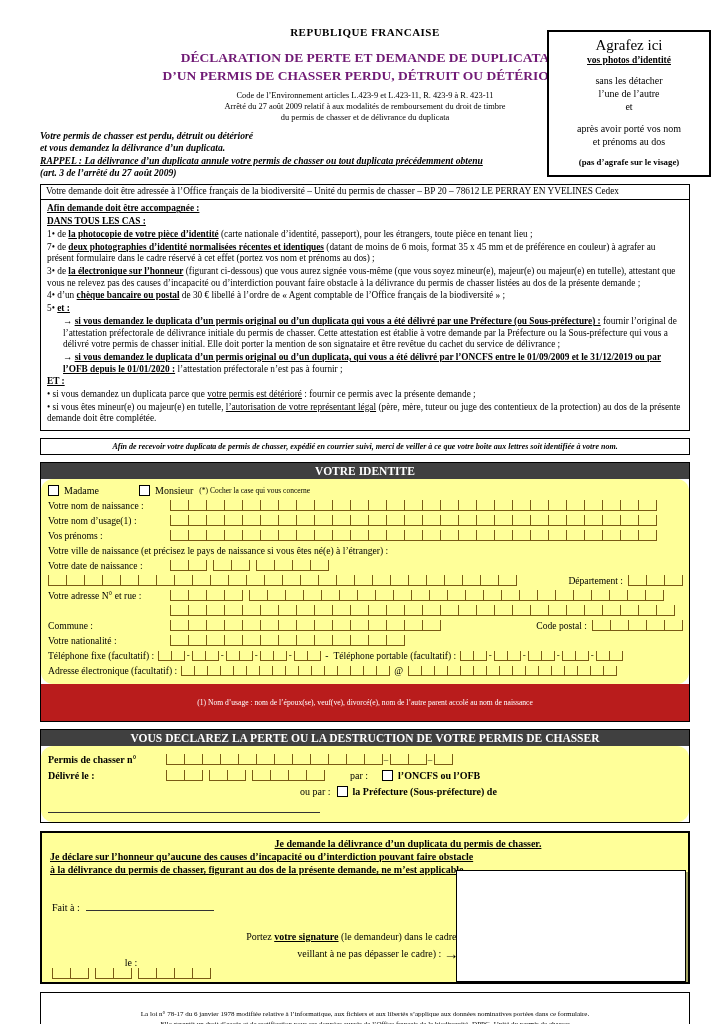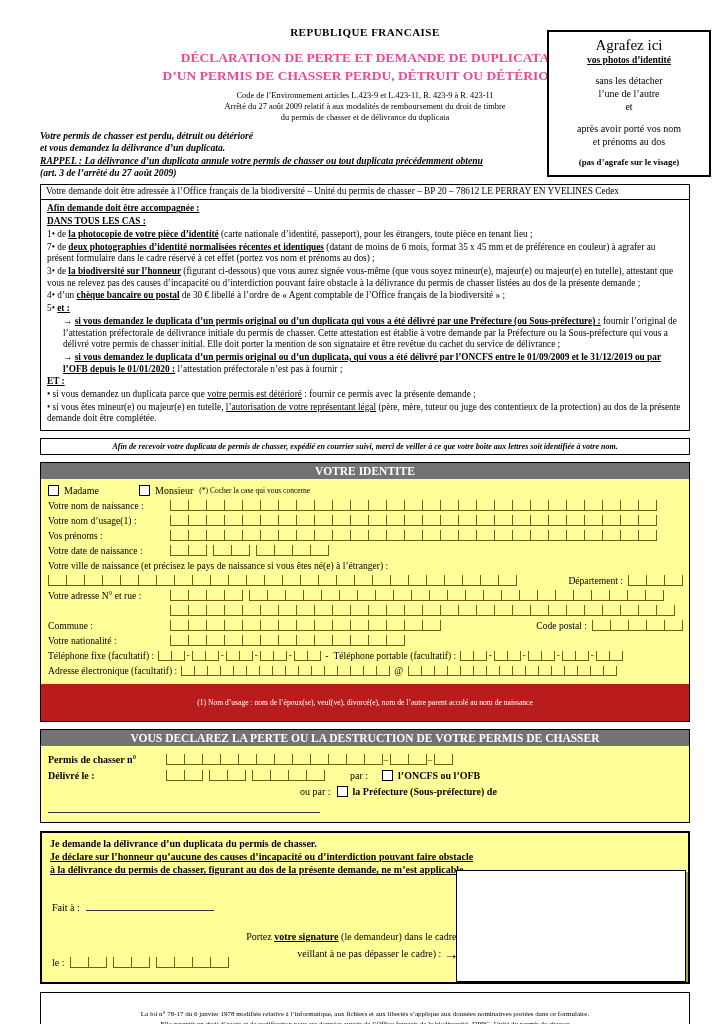--- a/index.html
+++ b/index.html
@@ -5,21 +5,21 @@
   html,body{margin:0;padding:0;background:#e8e8e8;}
   .page{
     width:724px;height:1024px;position:relative;background:#fff;
     box-sizing:border-box;padding:26px 34px 0 40px;overflow:hidden;
     font-family:"Liberation Serif","DejaVu Serif",serif;color:#000;
     margin:0 auto;
   }
   .b{font-weight:bold}.u{text-decoration:underline}
   
   .republic{text-align:center;font-weight:bold;font-size:11px;letter-spacing:.5px;}
-  .title{ text-align:center;font-weight:bold;font-size:13.5px;color:#ec4899;line-height:1.32;margin-top:11px;}
+  .title{ text-align:center;font-weight:bold;font-size:13.5px;color:#701a75;line-height:1.32;margin-top:11px;}
   .refs{text-align:center;font-size:8.4px;line-height:1.32;margin-top:5px;}
   
   .photo-box{position:absolute;top:30px;right:13px;width:164px;height:147px;border:2px solid #000;background:#fff;
     text-align:center;box-sizing:border-box;padding-top:5px;}
   .photo-title{font-size:15px;}
   .photo-sub{font-size:9.5px;font-weight:bold;text-decoration:underline;margin-top:1px;}
   .photo-line{font-size:10px;line-height:1.3;}
   .photo-gap{height:9px;}
   .photo-warn{font-size:8.8px;font-weight:bold;margin-top:9px;}
   
@@ -28,22 +28,22 @@
   .instr{border:1.5px solid #000;margin-top:4px;font-size:9.3px;line-height:1.26;}
   .instr-address{padding:1px 5px 2px 5px;border-bottom:1.5px solid #000;}
   .instr-body{padding:2px 6px 4px 6px;}
   .instr-body p{margin:1px 0;}
   .instr-body .hl{font-weight:bold;text-decoration:underline;}
   .indent{padding-left:16px;}
   
   .notice{border:1.5px solid #000;margin-top:7px;text-align:center;font-size:8px;font-weight:bold;font-style:italic;padding:3px 8px;}
   
   .section{border:1.5px solid #000;margin-top:7px;}
-  .bar{background:#737373;color:#fff;font-weight:bold;text-align:center;font-size:11.5px;padding:2px 0;}
-  .section-body{background:#FFFF99;padding:3px 7px 4px 7px;}
+  .bar{background:#404040;color:#fff;font-weight:bold;text-align:center;font-size:11.5px;padding:2px 0;}
+  .section-body{background:#FFFF99;padding:3px 7px 4px 7px;border-radius:12px;}
   .row{display:flex;align-items:flex-end;margin:4px 0;font-size:9.6px;white-space:nowrap;}
   .lbl{min-width:122px;display:inline-block;}
   .lbl-inline{margin:0 5px;}
   .spacer{flex:1;}
   .cells{display:inline-flex;align-items:flex-end;}
   .cellgroup{display:inline-flex;}
   .cellgroup + .cellgroup{margin-left:7px;}
   .boxsep{display:inline-block;min-width:8px;text-align:center;font-size:9px;line-height:11px;}
   .cell{width:19px;height:11px;box-sizing:border-box;margin-right:-1px;
     border-left:1px solid #7A5A14;border-right:1px solid #7A5A14;border-bottom:1px solid #7A5A14;}
@@ -52,24 +52,24 @@
   .gender-row{display:flex;align-items:center;font-size:10px;margin:3px 0 4px 0;}
   .gender-note{font-size:7.5px;margin-left:6px;}
   .footnote-bar{background:#b91c1c;color:#fff;text-align:center;font-size:7.6px;padding:14px 0;}
   
   .row2{display:flex;align-items:flex-end;margin:5px 0;font-size:10px;white-space:nowrap;}
   .lbl2{min-width:118px;display:inline-block;font-weight:bold;}
   .blank-line{display:inline-block;border-bottom:1px solid #333;height:10px;}
   
   .decl{border:2px solid #000;background:#FFFF99;margin-top:8px;position:relative;height:153px;
     font-size:10px;padding:4px 8px;box-sizing:border-box;}
-  .decl-l1{text-align:left;width:78%;font-weight:bold;line-height:1.3;}
+  .decl-l1{text-align:right;width:78%;font-weight:bold;text-decoration:underline;line-height:1.3;}
   .decl-l{font-weight:bold;text-decoration:underline;line-height:1.3;}
   .fait{position:absolute;left:10px;top:67px;}
-  .le-row{position:absolute;left:10px;top:124px;display:flex;align-items:flex-start;}
+  .le-row{position:absolute;left:10px;top:124px;display:flex;align-items:center;flex-direction:column;}
   .sign-text{position:absolute;left:200px;top:97px;width:272px;text-align:center;line-height:1.4;font-size:10px;white-space:normal;}
   .arrow{font-size:15px;font-weight:bold;vertical-align:-2px;}
   .sig-box{position:absolute;top:37px;right:2px;width:228px;height:110px;border:1.5px solid #000;background:#fff;
     box-shadow:2px 2px 0 rgba(0,0,0,.35);}
   
   .footer{border:1.5px solid #000;margin-top:8px;text-align:center;font-size:7px;line-height:1.4;padding:17px 6px;}
 </style>
 </head>
 <body>
 
@@ -106,21 +106,21 @@
     <div>(art. 3 de l’arrêté du 27 août 2009)</div>
   </div>
 
   <div class="instr">
     <div class="instr-address">Votre demande doit être adressée à l’Office français de la biodiversité – Unité du permis de chasser – BP 20 – 78612 LE PERRAY EN YVELINES Cedex</div>
     <div class="instr-body">
       <p class="hl">Afin demande doit être accompagnée :</p>
       <p class="hl">DANS TOUS LES CAS :</p>
       <p><span>1• de </span><span class="b u">la photocopie de votre pièce d’identité</span><span> (carte nationale d’identité, passeport), pour les étrangers, toute pièce en tenant lieu ;</span></p>
       <p><span>7• de </span><span class="b u">deux photographies d’identité normalisées récentes et identiques</span><span> (datant de moins de 6 mois, format 35 x 45 mm et de préférence en couleur) à agrafer au présent formulaire dans le cadre réservé à cet effet (portez vos nom et prénoms au dos) ;</span></p>
-      <p><span>3• de </span><span class="b u">la biodiversité sur l’honneur</span><span> (figurant ci-dessous) que vous aurez signée vous-même (que vous soyez mineur(e), majeur(e) ou majeur(e) en tutelle), attestant que vous ne relevez pas des causes d’incapacité ou d’interdiction pouvant faire obstacle à la délivrance du permis de chasser listées au dos de la présente demande ;</span></p>
+      <p><span>3• de </span><span class="b u">la électronique sur l’honneur</span><span> (figurant ci-dessous) que vous aurez signée vous-même (que vous soyez mineur(e), majeur(e) ou majeur(e) en tutelle), attestant que vous ne relevez pas des causes d’incapacité ou d’interdiction pouvant faire obstacle à la délivrance du permis de chasser listées au dos de la présente demande ;</span></p>
       <p><span>4• d’un </span><span class="b u">chèque bancaire ou postal</span><span> de 30 € libellé à l’ordre de « Agent comptable de l’Office français de la biodiversité » ;</span></p>
       <p><span>5• </span><span class="b u">et :</span></p>
       <p class="indent"><span class="b">→ </span><span class="b u">si vous demandez le duplicata d’un permis original ou d’un duplicata qui vous a été délivré par une Préfecture (ou Sous-préfecture) :</span><span> fournir l’original de l’attestation préfectorale de délivrance initiale du permis de chasser. Cette attestation est établie à votre demande par la Préfecture ou la Sous-préfecture qui vous a délivré votre permis de chasser initial. Elle doit porter la mention de son signataire et être revêtue du cachet du service de délivrance ;</span></p>
       <p class="indent"><span class="b">→ </span><span class="b u">si vous demandez le duplicata d’un permis original ou d’un duplicata, qui vous a été délivré par l’ONCFS entre le 01/09/2009 et le 31/12/2019 ou par l’OFB depuis le 01/01/2020 :</span><span> l’attestation préfectorale n’est pas à fournir ;</span></p>
       <p class="hl">ET :</p>
       <p><span>• si vous demandez un duplicata parce que </span><span class="u">votre permis est détérioré</span><span> : fournir ce permis avec la présente demande ;</span></p>
       <p><span>• si vous êtes mineur(e) ou majeur(e) en tutelle, </span><span class="u">l’autorisation de votre représentant légal</span><span> (père, mère, tuteur ou juge des contentieux de la protection) au dos de la présente demande doit être complétée.</span></p>
     </div>
   </div>
 
@@ -238,41 +238,41 @@
               <span class="cell"></span>
               <span class="cell"></span>
               <span class="cell"></span>
               <span class="cell"></span>
               <span class="cell"></span>
             </span>
           </span>
       </div>
 
       <div class="row">
+        <span>Votre ville de naissance (et précisez le pays de naissance si vous êtes né(e) à l’étranger) :</span>
+      </div>
+
+      <div class="row">
         <span class="lbl">Votre date de naissance :</span>
         <span class="cells">
             <span class="cellgroup">
               <span class="cell"></span>
               <span class="cell"></span>
             </span>
             <span class="cellgroup">
               <span class="cell"></span>
               <span class="cell"></span>
             </span>
             <span class="cellgroup">
               <span class="cell"></span>
               <span class="cell"></span>
               <span class="cell"></span>
               <span class="cell"></span>
             </span>
           </span>
-      </div>
-
-      <div class="row">
-        <span>Votre ville de naissance (et précisez le pays de naissance si vous êtes né(e) à l’étranger) :</span>
       </div>
 
       <div class="row">
         <span class="cells">
             <span class="cellgroup">
               <span class="cell"></span>
               <span class="cell"></span>
               <span class="cell"></span>
               <span class="cell"></span>
               <span class="cell"></span>

